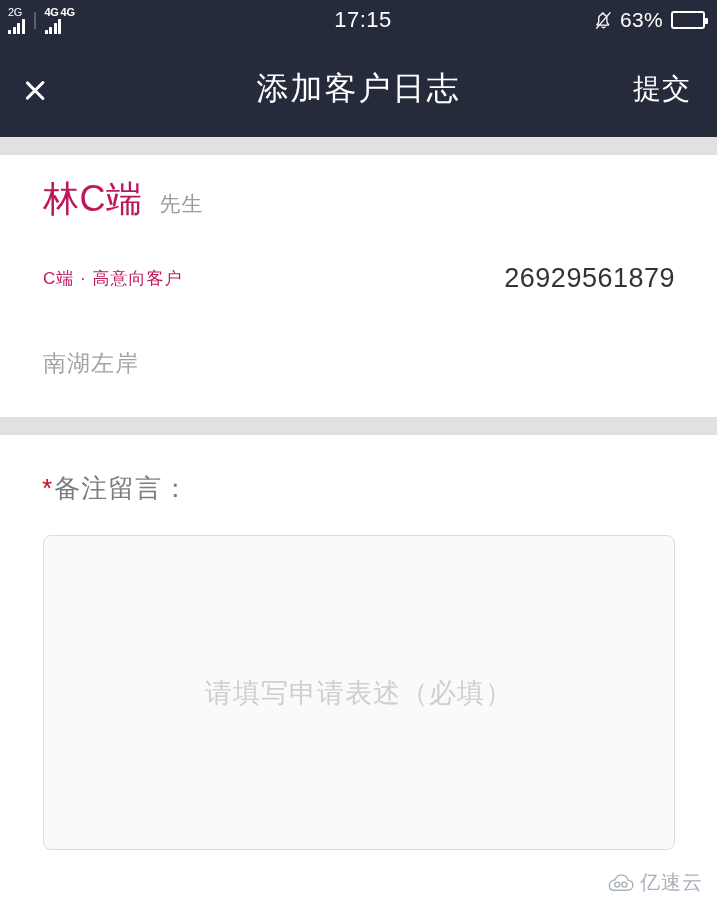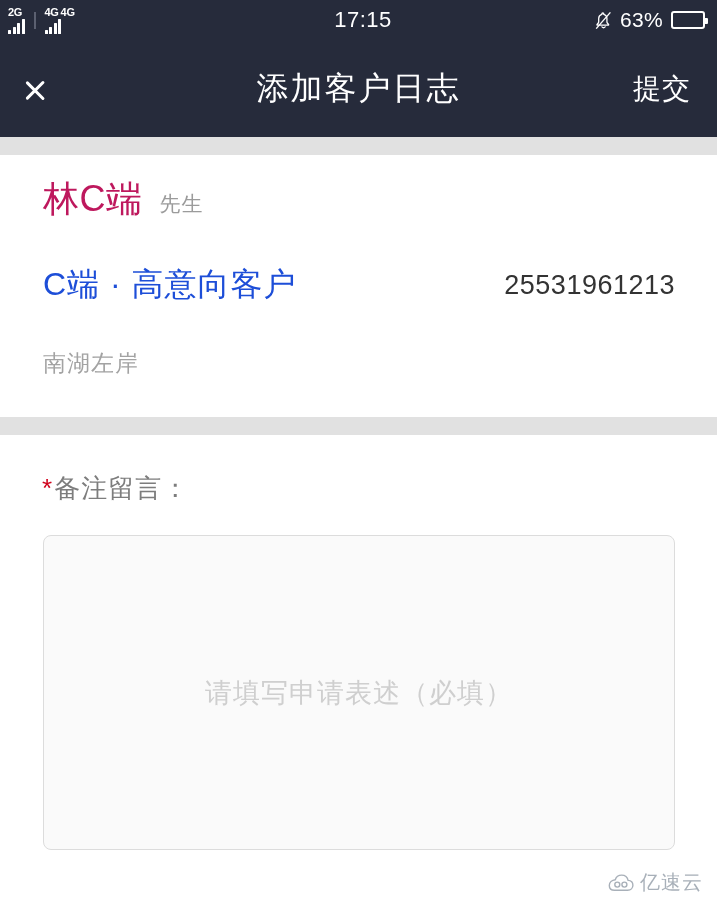--- a/index.html
+++ b/index.html
@@ -39,21 +39,21 @@
     gap: 7px;
   }
   .sim-group {
     display: flex;
     align-items: flex-end;
     gap: 3px;
   }
   .net-label {
     font-size: 11px;
     line-height: 11px;
-    font-weight: bold;
+    font-weight: normal;
     letter-spacing: -0.3px;
   }
   .sim-col {
     display: flex;
     flex-direction: column;
     align-items: flex-start;
     justify-content: flex-end;
   }
   .bars {
     display: flex;
@@ -244,22 +244,22 @@
   .cust-meta-row {
     position: absolute;
     left: 43px;
     right: 42px;
     top: 108px;
     display: flex;
     align-items: center;
     justify-content: space-between;
   }
   .cust-tags {
-    font-size: 32px;
-    color: #1d4ed8;
+    font-size: 17px;
+    color: #be185d;
     letter-spacing: 1px;
   }
   .cust-phone {
     font-size: 27px;
     color: #333333;
     letter-spacing: 0.5px;
   }
   .cust-address {
     position: absolute;
     left: 43px;
@@ -396,21 +396,21 @@
   <div class="gap gap-top"></div>
 
   <div class="card-customer">
     <div class="cust-name-row">
       <span class="cust-name">林C端</span>
       <span class="cust-honorific">先生</span>
     </div>
 
     <div class="cust-meta-row">
       <span class="cust-tags">C端 · 高意向客户</span>
-      <span class="cust-phone">25531961213</span>
+      <span class="cust-phone">26929561879</span>
     </div>
 
     <div class="cust-address">南湖左岸</div>
   </div>
 
   <div class="gap gap-mid"></div>
 
   <div class="card-form">
     <div class="field-label">
       <span class="req-star">*</span>

